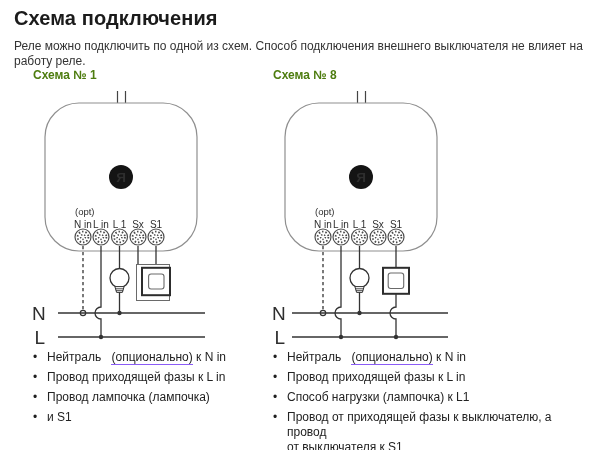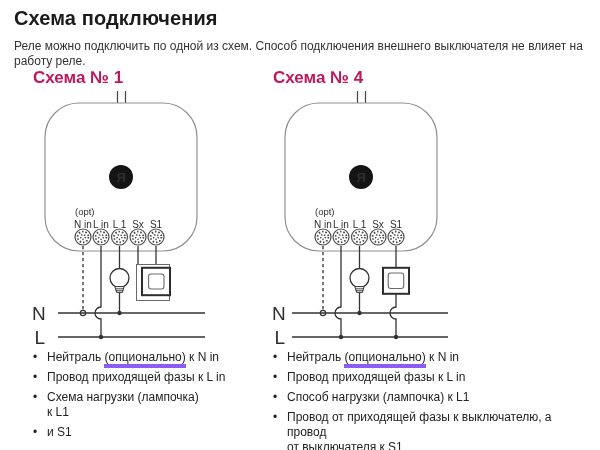--- a/index.html
+++ b/index.html
@@ -16,54 +16,54 @@
     position: absolute; left: 14px; top: 7px;
     font-size: 20px; font-weight: 700; color: #1b1b1b;
     letter-spacing: 0.1px;
   }
   .intro {
     position: absolute; left: 14px; top: 39px; width: 578px;
     font-size: 12px; color: #333; line-height: 15px;
   }
   .scheme-label {
     position: absolute; top: 68px;
-    font-size: 17px; font-weight: 700; color: #be185d;
+    font-size: 12px; font-weight: 700; color: #4d7c0f;
   }
   .scheme-label.s1 { left: 33px; }
   .scheme-label.s2 { left: 273px; }
 
   svg.diagram {
     position: absolute; left: 0; top: 0;
     width: 600px; height: 450px;
     font-family: "Liberation Sans", sans-serif;
   }
   svg.diagram text { fill: #2e2e2e; }
 
   .bullet-list {
     position: absolute; top: 350px;
     font-size: 12px; line-height: 15px; color: #222;
   }
   .bullet-list.s1 { left: 33px; width: 205px; }
   .bullet-list.s2 { left: 273px; width: 315px; }
   .bullet-item { display: flex; margin-bottom: 5px; }
   .bullet-dot { width: 14px; flex: 0 0 14px; color: #1f1f1f; }
   .bullet-text { flex: 1; }
-  .tooltip-term { border-bottom: 4px solid #8b5cf6; padding-bottom: 0px; }
+  .tooltip-term { border-bottom: 1px solid #8b5cf6; padding-bottom: 0px; margin-left: 7px; }
   .wrap-line { display: block; }
 </style>
 </head>
 <body>
 
 <div class="canvas">
 
   <div class="page-title">Схема подключения</div>
   <div class="intro">Реле можно подключить по одной из схем. Способ подключения внешнего выключателя не влияет на работу реле.</div>
 
   <div class="scheme-label s1">Схема № 1</div>
-  <div class="scheme-label s2">Схема № 4</div>
+  <div class="scheme-label s2">Схема № 8</div>
 
   <svg class="diagram" viewBox="0 0 600 450" aria-hidden="true">
     <defs>
       <g id="terminal">
         <circle r="8" fill="#fff" stroke="#4d4d4d" stroke-width="1.2"></circle>
         <circle r="5.4" fill="none" stroke="#4d4d4d" stroke-width="1.8" stroke-dasharray="1.5 1.9"></circle>
         <circle r="2.4" fill="none" stroke="#4d4d4d" stroke-width="1.6" stroke-dasharray="1.2 1.6"></circle>
       </g>
       <g id="bulb">
         <circle cx="0" cy="0" r="9.5" fill="#fff" stroke="#333" stroke-width="1.3"></circle>
@@ -170,21 +170,21 @@
     <div class="bullet-item">
       <span class="bullet-dot">•</span>
       <span class="bullet-text"><span>Нейтраль </span><span class="tooltip-term">(опционально)</span><span> к N in</span></span>
     </div>
     <div class="bullet-item">
       <span class="bullet-dot">•</span>
       <span class="bullet-text">Провод приходящей фазы к L in</span>
     </div>
     <div class="bullet-item">
       <span class="bullet-dot">•</span>
-      <span class="bullet-text"><span>Схема нагрузки (лампочка)</span><span class="wrap-line">к L1</span></span>
+      <span class="bullet-text"><span>Провод лампочка (лампочка)</span></span>
     </div>
     <div class="bullet-item">
       <span class="bullet-dot">•</span>
       <span class="bullet-text"><span class="wrap-line">и S1</span></span>
     </div>
   </div>
 
   <div class="bullet-list s2">
     <div class="bullet-item">
       <span class="bullet-dot">•</span>

